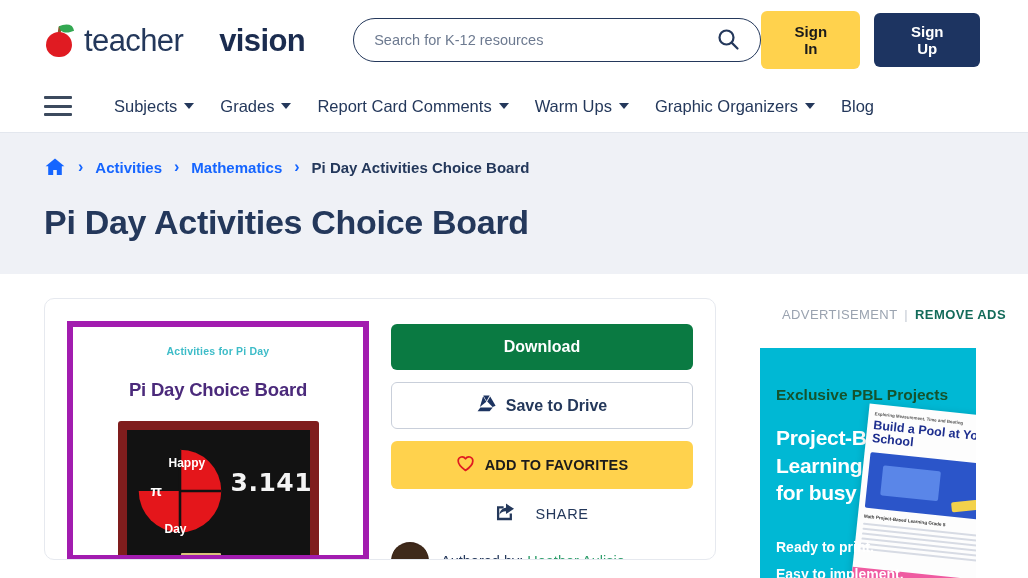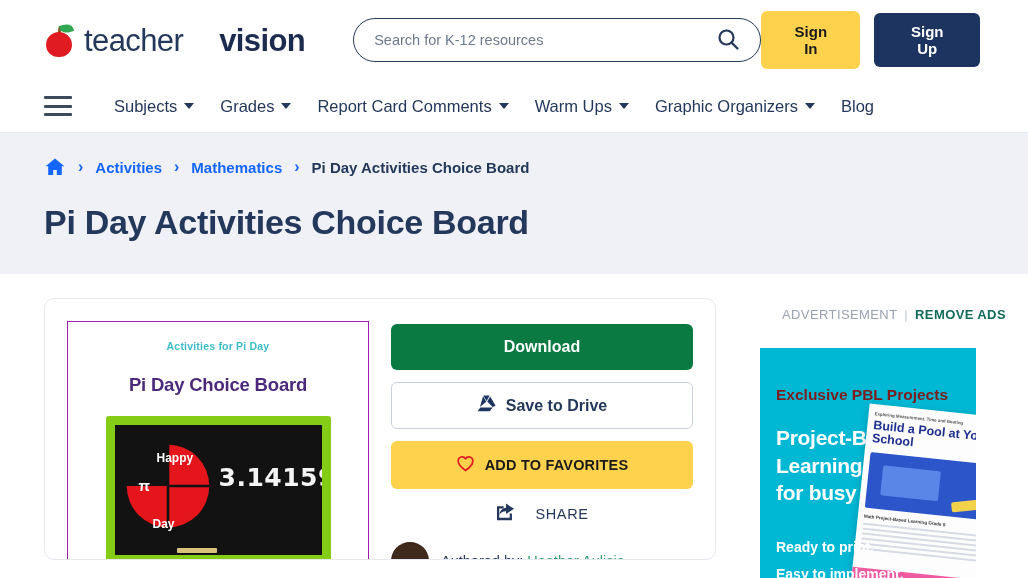--- a/index.html
+++ b/index.html
@@ -150,40 +150,40 @@
     padding: 22px 22px 0 22px;
     display: flex;
     gap: 22px;
     height: 262px;
     overflow: hidden;
   }
 
   
   .preview {
     width: 302px; flex: none;
-    border: 1px solid #a21caf;
+    border: 6px solid #a21caf;
     background: #fff;
     padding: 18px 14px 0 14px;
     text-align: center;
     overflow: hidden;
     height: 240px;
   }
   .preview-eyebrow {
     color: #3dbcc8; font-size: 10.5px; font-weight: 700;
     letter-spacing: 0.2px;
   }
   .preview-title {
     margin-top: 22px;
     color: #4b2a7b; font-size: 18.5px; font-weight: 700;
     letter-spacing: -0.2px;
   }
   .chalk-wrap { margin-top: 20px; display: flex; justify-content: center; }
   .chalkboard {
-    width: 225px; height: 148px;
-    background: #84cc16;
+    width: 201px; height: 148px;
+    background: #7f1d1d;
     border-radius: 3px;
     padding: 9px;
     position: relative;
   }
   .chalk-inner {
     width: 100%; height: 100%;
     background: #121212;
     position: relative; overflow: hidden;
   }
   .chalk-ledge {
@@ -277,21 +277,21 @@
   .ad-remove { color: #136b5a; font-weight: 700; cursor: pointer; text-decoration: none; }
   .ad-box {
     margin-top: 26px;
     width: 216px; height: 245px;
     background: #00b8d4;
     position: relative; overflow: hidden;
     cursor: pointer;
   }
   .ad-h1 {
     position: absolute; left: 16px; top: 38px;
-    color: #7f1d1d; font-size: 15.5px; font-weight: 700;
+    color: #14532d; font-size: 15.5px; font-weight: 700;
   }
   .ad-h2 {
     position: absolute; left: 16px; top: 76px;
     color: #fff; font-size: 21px; font-weight: 700;
     line-height: 1.32; letter-spacing: -0.3px;
   }
   .ad-h3 {
     position: absolute; left: 16px; top: 186px;
     color: #fff; font-size: 14px; font-weight: 700;
     line-height: 1.9;

